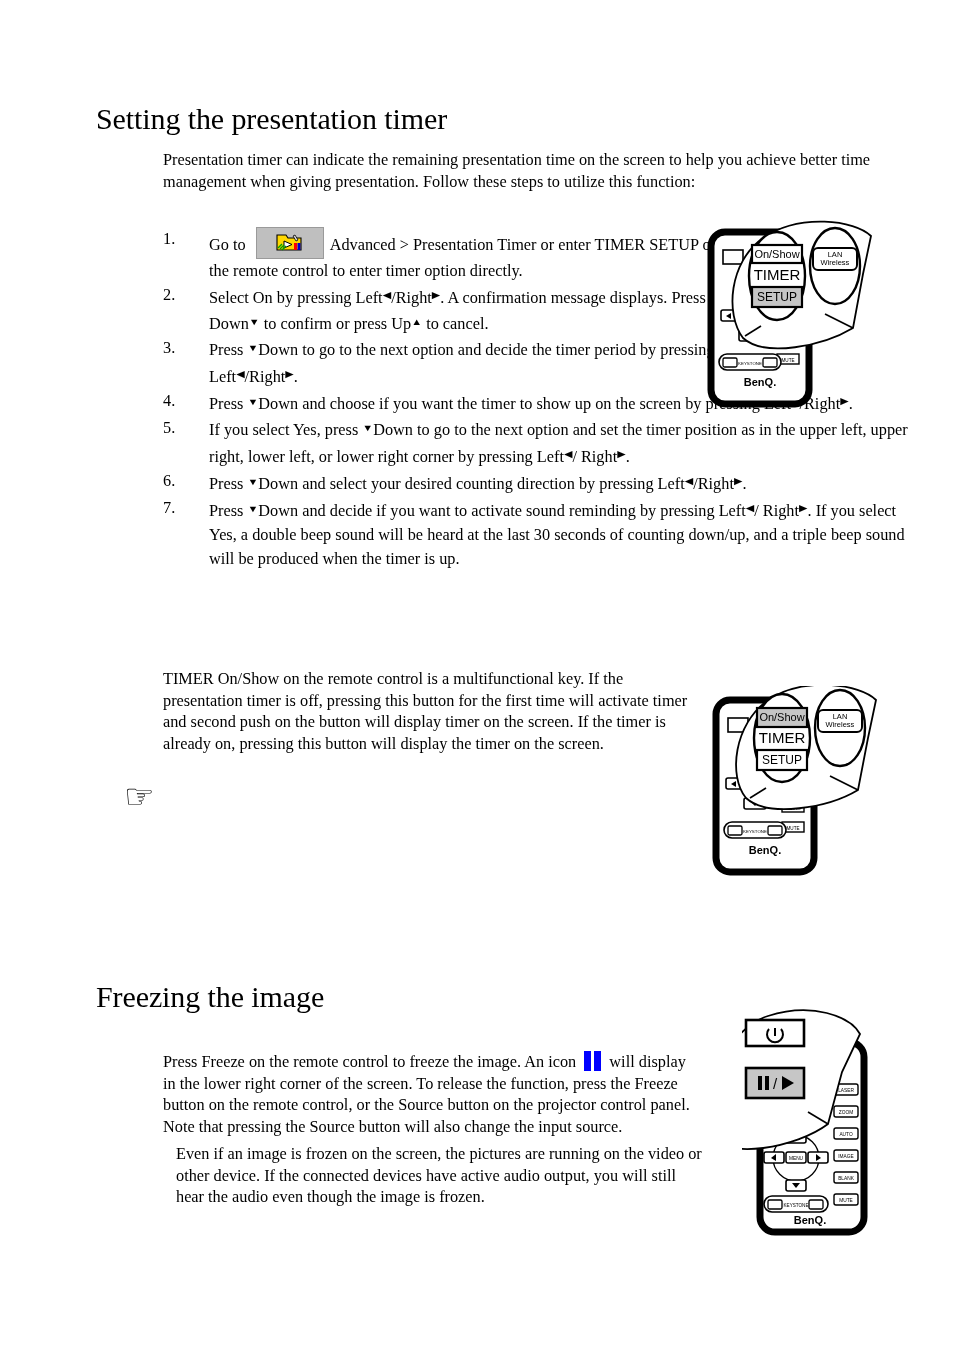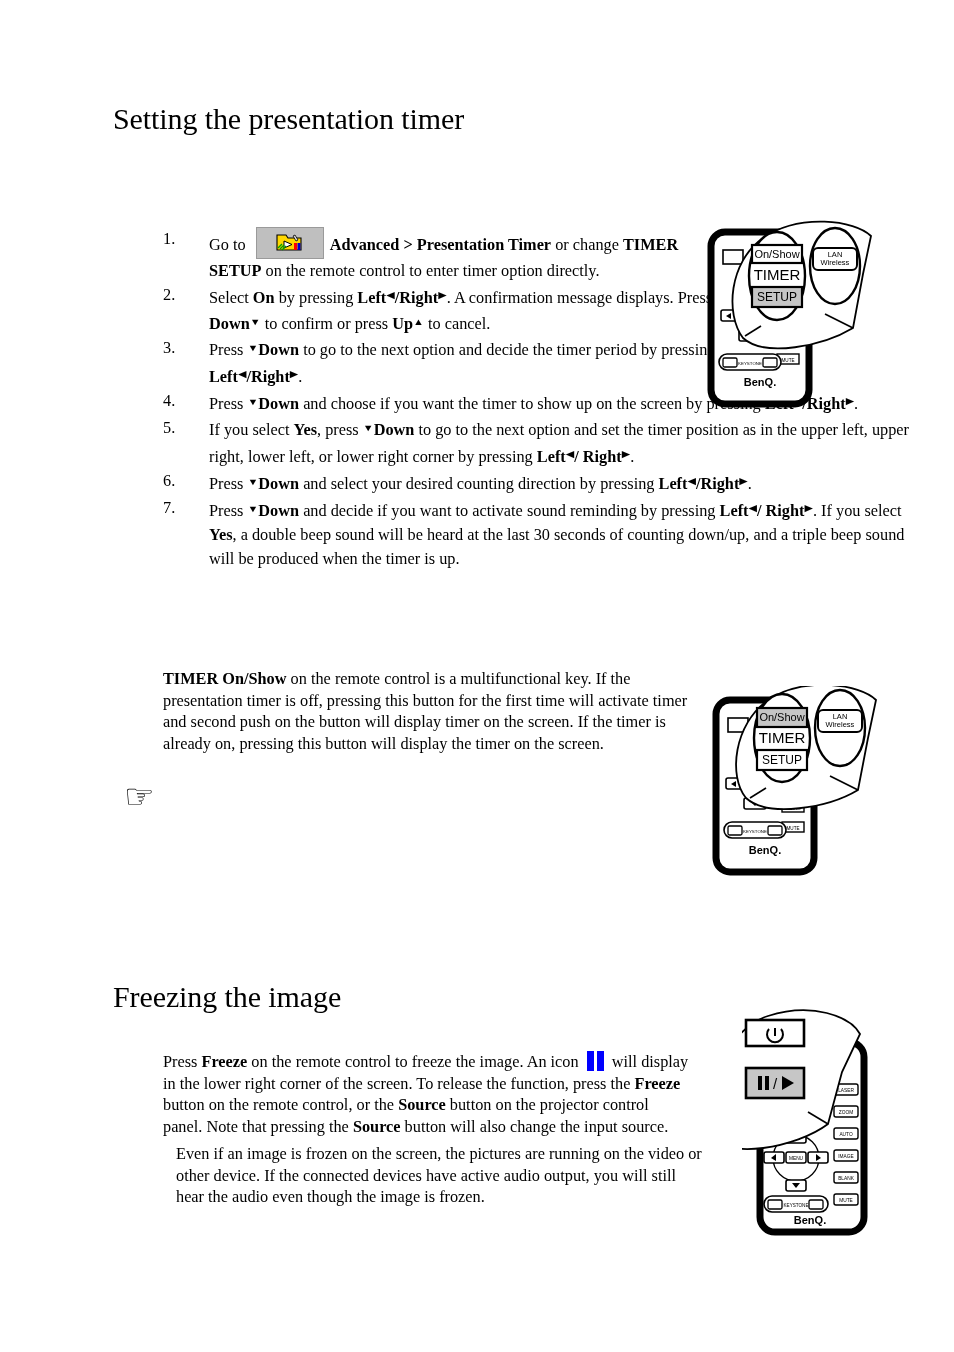--- a/index.html
+++ b/index.html
@@ -13,42 +13,42 @@
     height: 1352px;
     background: #ffffff;
     font-family: "Liberation Serif", "DejaVu Serif", serif;
     color: #000000;
     overflow: hidden;
   }
 
   
   .h1 {
     position: absolute;
-    left: 113px;
+    left: 96px;
     font-size: 30px;
     font-weight: normal;
     letter-spacing: -0.1px;
     white-space: nowrap;
   }
   #heading-timer { top: 82px; }
   #heading-freeze { top: 960px; text-align: center; }
 
   
   .body-text {
     position: absolute;
     font-size: 16.3px;
     line-height: 21.5px;
     text-align: left;
   }
   .intro   { left: 163px; top: 133px;  width: 712px; }
   .timer-note { left: 163px; top: 652px; width: 527px; }
   .freeze-1   { left: 163px; top: 1011px; width: 527px; margin-top: 40px; }
   .freeze-2   { left: 176px; top: 1127px; width: 527px; }
 
-  b, .b { font-weight: bold; }
+  b, .b { font-weight: normal; }
 
   
   .arr {
     font-size: 11px;
     vertical-align: 4px;
     letter-spacing: 0;
     display: inline-block;
     transform: scaleY(0.85);
   }
   .arr-d { vertical-align: 3px; }
@@ -132,30 +132,31 @@
   #remote-timer-onshow{ left: 708px; top: 686px;  width: 180px; height: 190px; }
   #remote-freeze      { left: 742px; top: 1008px; width: 150px; height: 236px; }
 </style>
 </head>
 <body>
 
 <div class="page">
 
   <h1 class="h1" id="heading-timer">Setting the presentation timer</h1>
 
+  <p class="body-text intro">Presentation timer can indicate the remaining presentation time on the screen to help you achieve better time management when giving presentation. Follow these steps to utilize this function:</p>
 
   <div class="steps" id="timer-steps">
       <div class="step step-1"><span class="num">1.</span><span><span>Go to </span><span class="menu-icon"><svg width="30" height="24" viewBox="0 0 30 24">
               <path d="M2,4 L11,4 L13,7 L26,7 L26,19 L2,19 Z" fill="#ffd700" stroke="#000" stroke-width="1.1"></path>
               <polygon points="9,10 9,17 17,13.5" fill="#ffffff" stroke="#000" stroke-width="1"></polygon>
               <path d="M20,4 L23,9 L21,10 L18,5 Z" fill="#d9d9d9" stroke="#000" stroke-width="0.8"></path>
               <rect x="19" y="12" width="3" height="7" fill="#ff0000"></rect>
               <rect x="22.5" y="12" width="3" height="7" fill="#0000cc"></rect>
               <path d="M3,17 L7,13 M5,18 L9,14 M7,19 L11,15" stroke="#00a000" stroke-width="1.4"></path>
-            </svg></span><b>Advanced &gt; Presentation Timer</b><span> or change </span><b>TIMER SETUP</b><span> on the remote control to enter timer option directly.</span></span></div>
+            </svg></span><b>Advanced &gt; Presentation Timer</b><span> or enter </span><b>TIMER SETUP</b><span> on the remote control to enter timer option directly.</span></span></div>
       <div class="step step-2"><span class="num">2.</span><span><span>Select </span><b>On</b><span> by pressing </span><b>Left</b><span class="arr"> ◀ </span><b>/Right</b><span class="arr"> ▶ </span><span>. A confirmation message displays. Press </span><b>Down</b><span class="arr arr-d"> ▼ </span><span> to confirm or press </span><b>Up</b><span class="arr arr-d"> ▲ </span><span> to cancel.</span></span></div>
       <div class="step step-3"><span class="num">3.</span><span><span>Press </span><span class="arr arr-d"> ▼ </span><b>Down</b><span> to go to the next option and decide the timer period by pressing </span><b>Left</b><span class="arr"> ◀ </span><b>/Right</b><span class="arr"> ▶ </span><span>.</span></span></div>
       <div class="step step-4"><span class="num">4.</span><span><span>Press </span><span class="arr arr-d"> ▼ </span><b>Down</b><span> and choose if you want the timer to show up on the screen by pressing </span><b>Left</b><span class="arr"> ◀ </span><b>/Right</b><span class="arr"> ▶ </span><span>.</span></span></div>
       <div class="step step-5"><span class="num">5.</span><span><span>If you select </span><b>Yes</b><span>, press </span><span class="arr arr-d"> ▼ </span><b>Down</b><span> to go to the next option and set the timer position as in the upper left, upper right, lower left, or lower right corner by pressing </span><b>Left</b><span class="arr"> ◀ </span><b>/ Right</b><span class="arr"> ▶ </span><span>.</span></span></div>
       <div class="step step-6"><span class="num">6.</span><span><span>Press </span><span class="arr arr-d"> ▼ </span><b>Down</b><span> and select your desired counting direction by pressing </span><b>Left</b><span class="arr"> ◀ </span><b>/Right</b><span class="arr"> ▶ </span><span>.</span></span></div>
       <div class="step step-7"><span class="num">7.</span><span><span>Press </span><span class="arr arr-d"> ▼ </span><b>Down</b><span> and decide if you want to activate sound reminding by pressing </span><b>Left</b><span class="arr"> ◀ </span><b>/ Right</b><span class="arr"> ▶ </span><span>. If you select </span><b>Yes</b><span>, a double beep sound will be heard at the last 30 seconds of counting down/up, and a triple beep sound will be produced when the timer is up.</span></span></div>
     </div>
 
   <p class="body-text timer-note" id="timer-note"><b>TIMER On/Show</b><span> on the remote control is a multifunctional key. If the presentation timer is off, pressing this button for the first time will activate timer and second push on the button will display timer on the screen. If the timer is already on, pressing this button will display the timer on the screen.</span></p>
 

